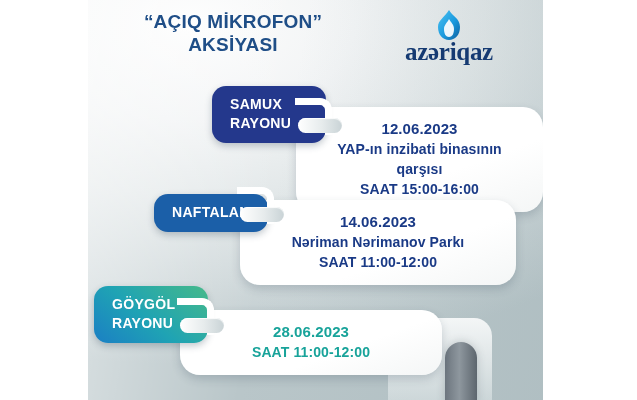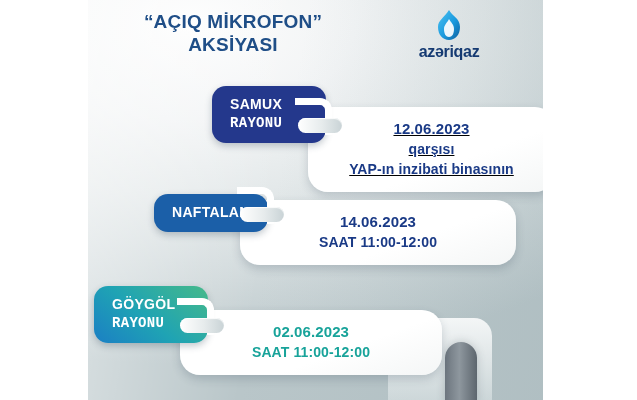--- a/index.html
+++ b/index.html
@@ -30,35 +30,35 @@
   .title{
     position:absolute;left:14px;top:4px;width:262px;
     text-align:center;color:#1f4e87;
     font-weight:bold;font-size:19px;line-height:23px;letter-spacing:.2px;
   }
   .title .l2{display:block;}
 
   .logo{position:absolute;left:286px;top:4px;width:150px;text-align:center;}
   .logo .flame{display:block;margin:0 auto 2px;width:26px;height:30px;}
   .logo .word{
-    display:block;color:#153a72;font-size:16px;font-weight:bold;
-    letter-spacing:-0.3px;line-height:20px;
+    display:block;color:#153a72;font-size:25px;font-weight:bold;
+    letter-spacing:-0.3px;line-height:20px;font-family:Liberation Serif, serif;
   }
 
   
   .row{position:absolute;}
   .row .tag{
     position:absolute;z-index:3;
     border-radius:14px;
     box-shadow:0 3px 7px rgba(40,60,80,.28);
     color:#fff;font-weight:bold;font-size:14px;line-height:19px;
     padding:9px 0 10px 18px;
     width:96px;letter-spacing:.3px;
   }
-  .row .tag .t2{display:block;font-family:Liberation Mono, monospace;}
+  .row .tag .t2{display:block;}
   .row .tag:after{ 
     content:"";position:absolute;right:-16px;bottom:10px;
     width:44px;height:15px;border-radius:8px;
     background:linear-gradient(90deg,#ffffff 0%,#e6ebec 55%,#c9d3d6 100%);
     box-shadow:inset 0 1px 1px rgba(255,255,255,.9);
   }
   .row .tag .hook{
     position:absolute;right:-6px;bottom:8px;width:30px;height:30px;
     border:7px solid #ffffff;border-left:none;border-bottom:none;
     border-top-right-radius:12px;
@@ -75,21 +75,21 @@
   }
   .row .card .line{
     display:block;font-weight:bold;font-size:14px;line-height:20px;
     letter-spacing:.1px;
   }
   .row .card .date{font-size:15px;}
 
   
   #row1{left:0;top:86px;width:455px;height:92px;}
   #row1 .tag{left:124px;top:0;background:#24388c;}
-  #row1 .card{left:220px;top:21px;width:219px;text-decoration:underline;}
+  #row1 .card{left:208px;top:21px;width:219px;}
   #row1 .card .line{color:#1a3a86;}
 
   
   #row2{left:0;top:186px;width:455px;height:96px;}
   #row2 .tag{left:66px;top:8px;background:#1b5fa8;}
   #row2 .card{left:152px;top:14px;width:248px;}
   #row2 .card .line{color:#1a3a86;}
 
   
   #row3{left:0;top:286px;width:455px;height:100px;}
@@ -142,42 +142,44 @@
     <div class="mic"></div>
 
     <div class="row" id="row1">
       <div class="tag">
         <span>SAMUX</span>
         <span class="t2">RAYONU</span>
         <span class="hook"></span>
       </div>
       <div class="card">
         <span class="line date">12.06.2023</span>
+        <span class="line">YAP-ın inzibati binasının</span>
         <span class="line">qarşısı</span>
-        <span class="line">YAP-ın inzibati binasının</span>
+        <span class="line">SAAT 15:00-16:00</span>
       </div>
     </div>
 
     <div class="row" id="row2">
       <div class="tag">
         <span>NAFTALAN</span>
         <span class="hook"></span>
       </div>
       <div class="card">
         <span class="line date">14.06.2023</span>
+        <span class="line">Nəriman Nərimanov Parkı</span>
         <span class="line">SAAT 11:00-12:00</span>
       </div>
     </div>
 
     <div class="row" id="row3">
       <div class="tag">
         <span>GÖYGÖL</span>
         <span class="t2">RAYONU</span>
         <span class="hook"></span>
       </div>
       <div class="card">
-        <span class="line date">02.06.2023</span>
+        <span class="line date">28.06.2023</span>
         <span class="line">SAAT 11:00-12:00</span>
       </div>
     </div>
 
   </div>
 </div>
 
 </body></html>

